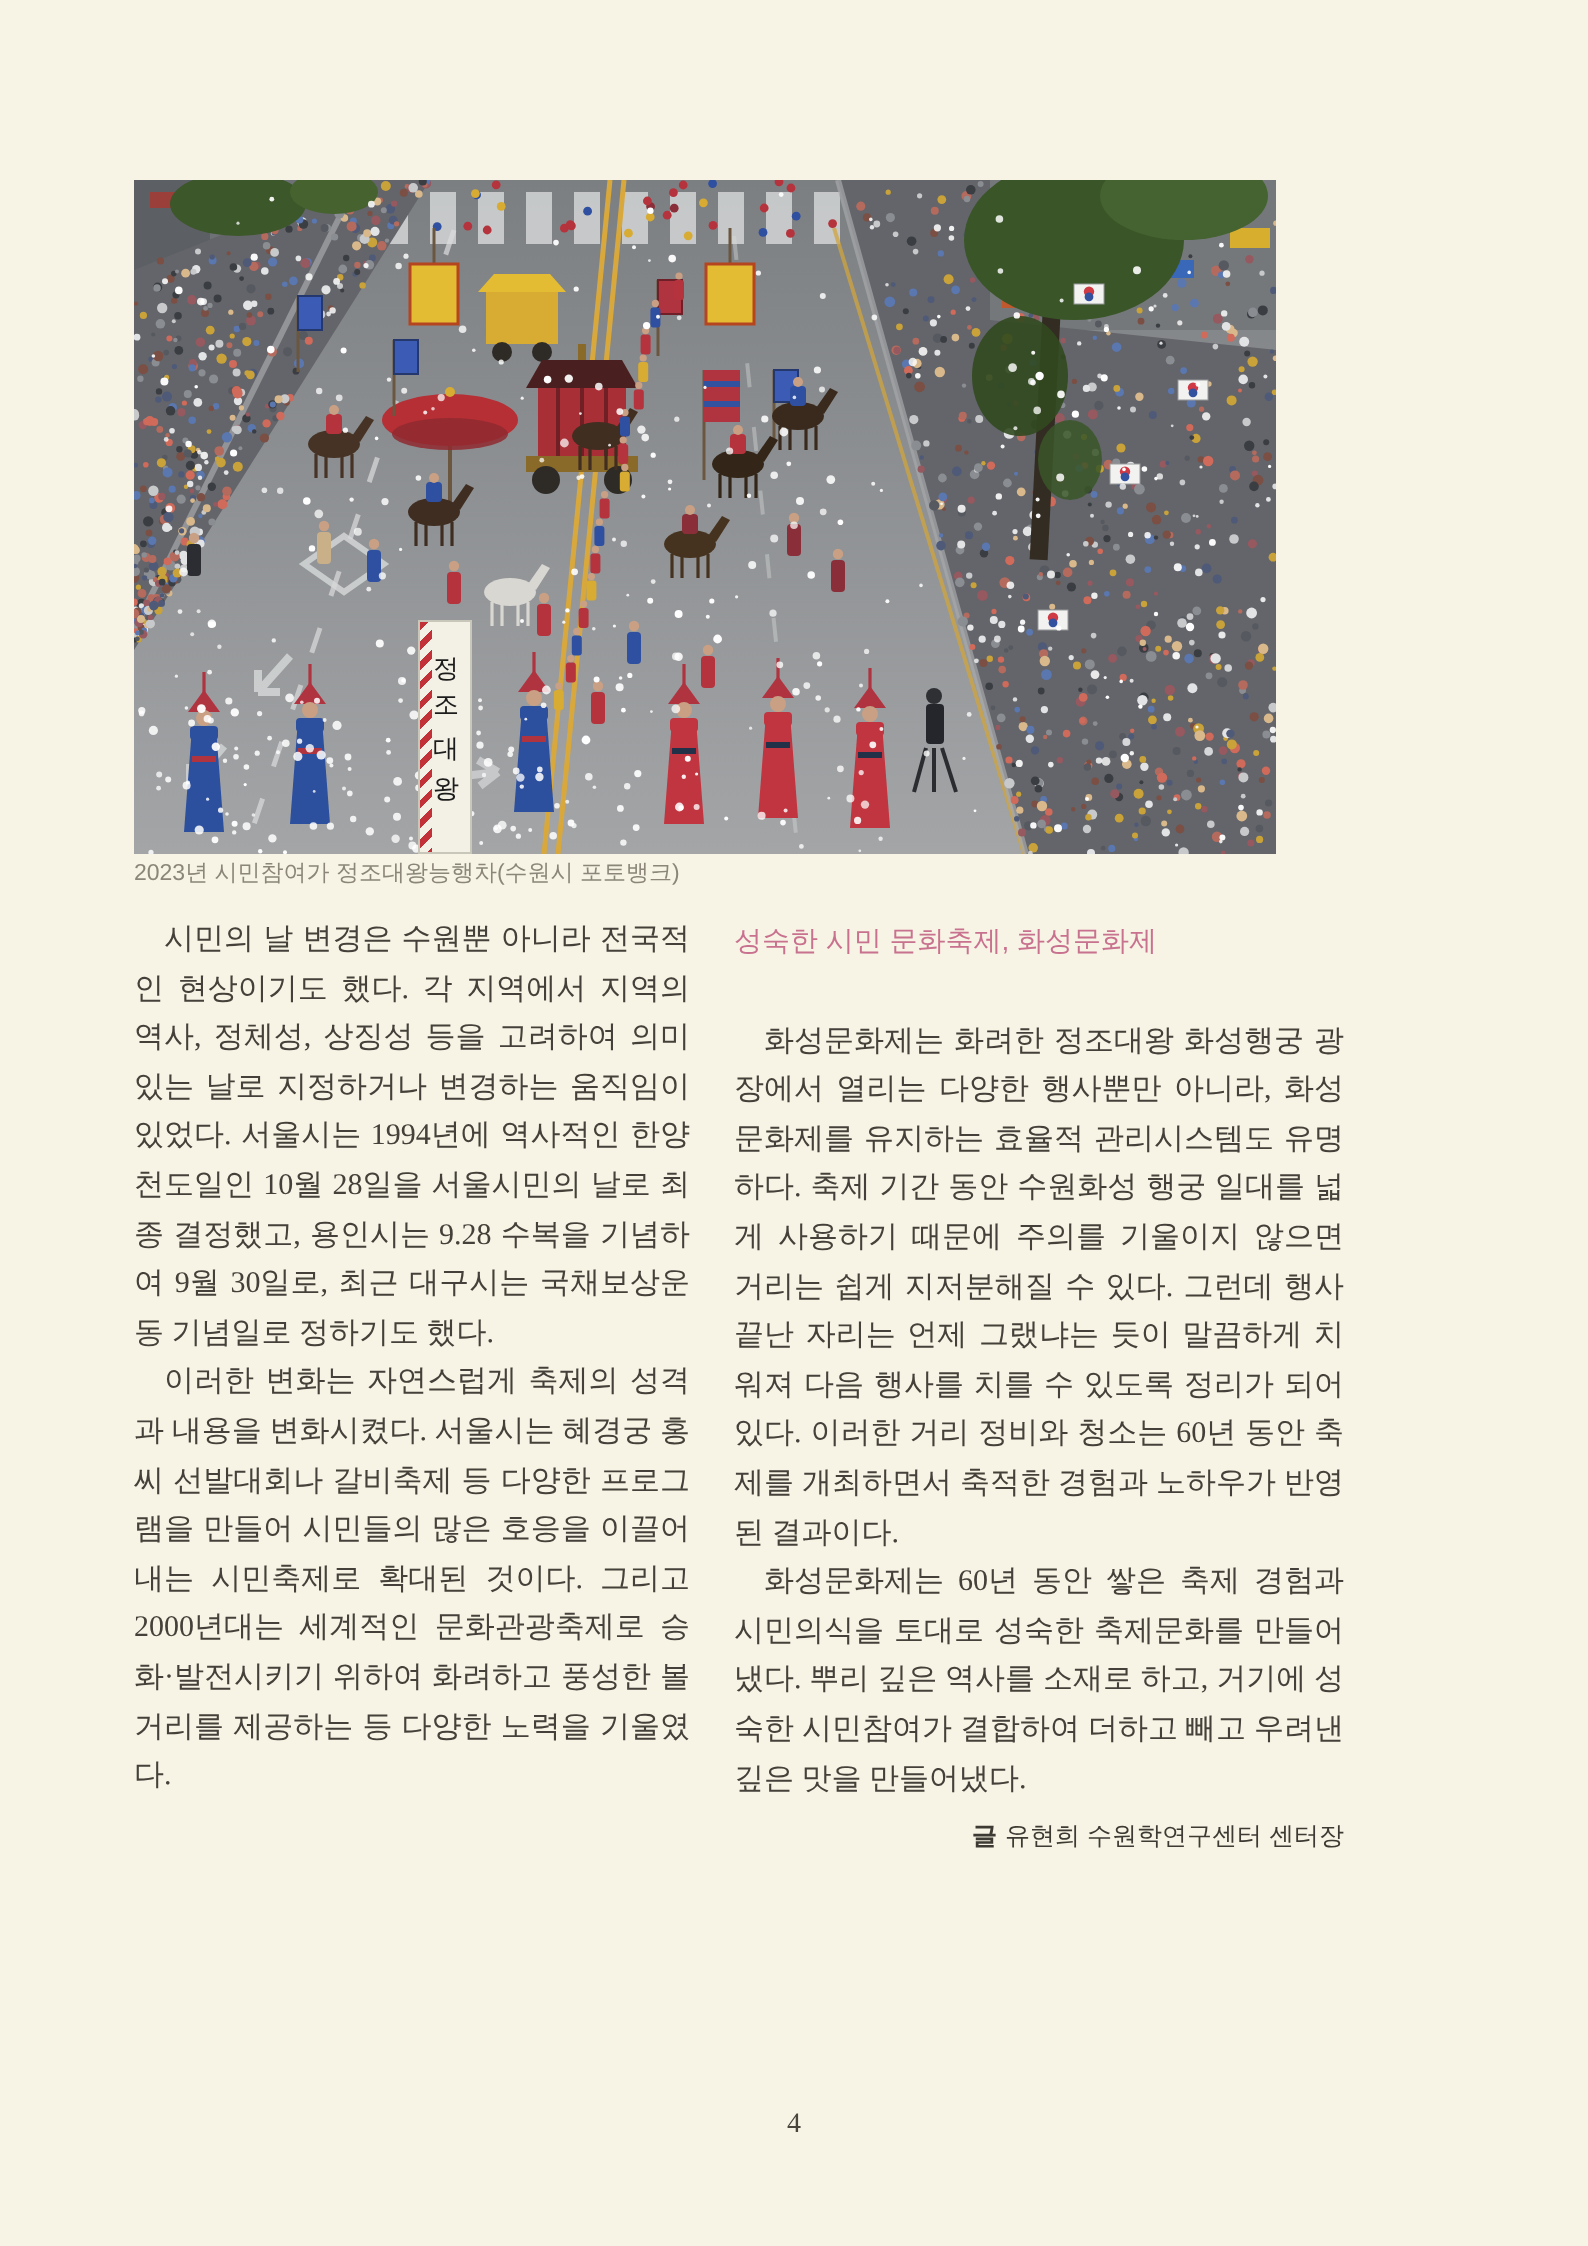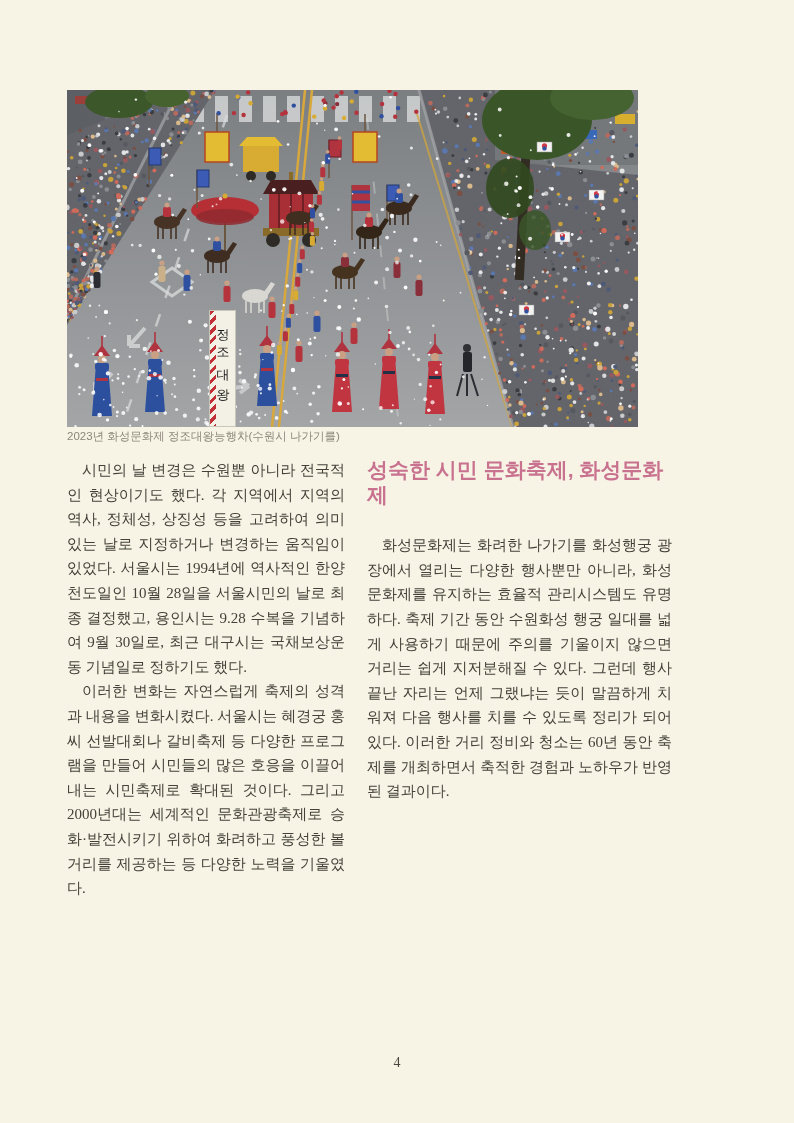--- a/index.html
+++ b/index.html
@@ -41,21 +41,21 @@
   .col{
     position:absolute;top:458px;
     font-size:15px;line-height:24.6px;
     text-align:justify;
   }
   .col p{margin:0;text-indent:1em;}
   .col-left{left:67px;width:278px;}
   .col-right{left:367px;width:305px;}
   .section-heading{
     font-family:"Liberation Sans","DejaVu Sans",sans-serif;
-    font-weight:bold;font-size:21px;line-height:24.6px;
+    font-weight:normal;font-size:14px;line-height:24.6px;
     margin:0 0 26px 0;color:#c9728f;text-indent:0;text-align:left;
   }
   .byline{
     margin-top:4px;text-align:right;
     font-family:"Liberation Sans","DejaVu Sans",sans-serif;
     font-size:12.5px;color:#3d3a33;
   }
   .byline .lbl{font-weight:bold;margin-right:4px;}
   .page-number{
     position:absolute;left:0;top:1055px;width:794px;
@@ -1790,26 +1790,30 @@
           <circle cx="126.6" cy="309.7" r="1.5" fill="#ffffff" fill-opacity="0.85"></circle>
         </g>
     </svg>
 
     <div class="banner">
       <div class="banner-zig"></div>
       <div class="banner-text">정조대왕</div>
     </div>
   </div>
 
-  <div class="caption">2023년 화성문화제 정조대왕능행차(수원시 나가기를)</div>
+  <div class="caption">2023년 시민참여가 정조대왕능행차(수원시 포토뱅크)</div>
 
   <div class="col col-left">
     <p>시민의 날 변경은 수원뿐 아니라 전국적인 현상이기도 했다. 각 지역에서 지역의 역사, 정체성, 상징성 등을 고려하여 의미 있는 날로 지정하거나 변경하는 움직임이 있었다. 서울시는 1994년에 역사적인 한양천도일인 10월 28일을 서울시민의 날로 최종 결정했고, 용인시는 9.28 수복을 기념하여 9월 30일로, 최근 대구시는 국채보상운동 기념일로 정하기도 했다.</p>
     <p>이러한 변화는 자연스럽게 축제의 성격과 내용을 변화시켰다. 서울시는 혜경궁 홍씨 선발대회나 갈비축제 등 다양한 프로그램을 만들어 시민들의 많은 호응을 이끌어내는 시민축제로 확대된 것이다. 그리고 2000년대는 세계적인 문화관광축제로 승화·발전시키기 위하여 화려하고 풍성한 볼거리를 제공하는 등 다양한 노력을 기울였다.</p>
   </div>
 
   <div class="col col-right">
     <h2 class="section-heading" style="color: rgb(201, 114, 143);">성숙한 시민 문화축제, 화성문화제</h2>
-    <p>화성문화제는 화려한 나가기를 화성행궁 광장에서 열리는 다양한 행사뿐만 아니라, 화성문화제를 유지하는 효율적 관리시스템도 유명하다. 축제 기간 동안 수원화성 행궁 일대를 넓게 사용하기 때문에 주의를 기울이지 않으면 거리는 쉽게 지저분해질 수 있다. 그런데 행사 끝난 자리는 언제 그랬냐는 듯이 말끔하게 치워져 다음 행사를 치를 수 있도록 정리가 되어 있다. 이러한 거리 정비와 청소는 60년 동안 축제를 개최하면서 축적한 경험과 노하우가 반영된 결과이다.</p>
+    <p>화성문화제는 화려한 정조대왕 화성행궁 광장에서 열리는 다양한 행사뿐만 아니라, 화성문화제를 유지하는 효율적 관리시스템도 유명하다. 축제 기간 동안 수원화성 행궁 일대를 넓게 사용하기 때문에 주의를 기울이지 않으면 거리는 쉽게 지저분해질 수 있다. 그런데 행사 끝난 자리는 언제 그랬냐는 듯이 말끔하게 치워져 다음 행사를 치를 수 있도록 정리가 되어 있다. 이러한 거리 정비와 청소는 60년 동안 축제를 개최하면서 축적한 경험과 노하우가 반영된 결과이다.</p>
+    <p>화성문화제는 60년 동안 쌓은 축제 경험과 시민의식을 토대로 성숙한 축제문화를 만들어냈다. 뿌리 깊은 역사를 소재로 하고, 거기에 성숙한 시민참여가 결합하여 더하고 빼고 우려낸 깊은 맛을 만들어냈다.</p>
+    <div class="byline">
+      <span class="lbl">글</span><span>유현희 수원학연구센터 센터장</span>
+    </div>
   </div>
 
   <div class="page-number">4</div>
 </div>
 
 </body></html>

